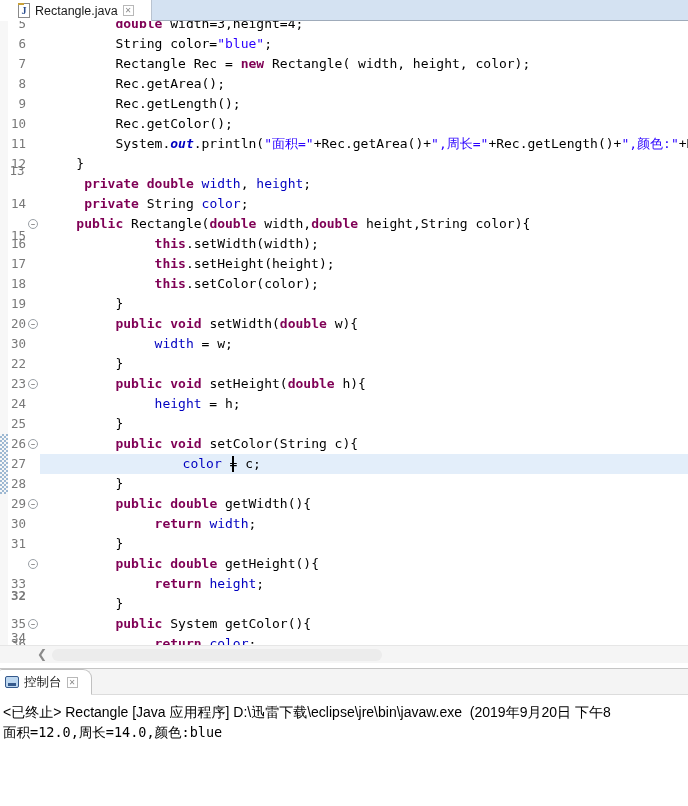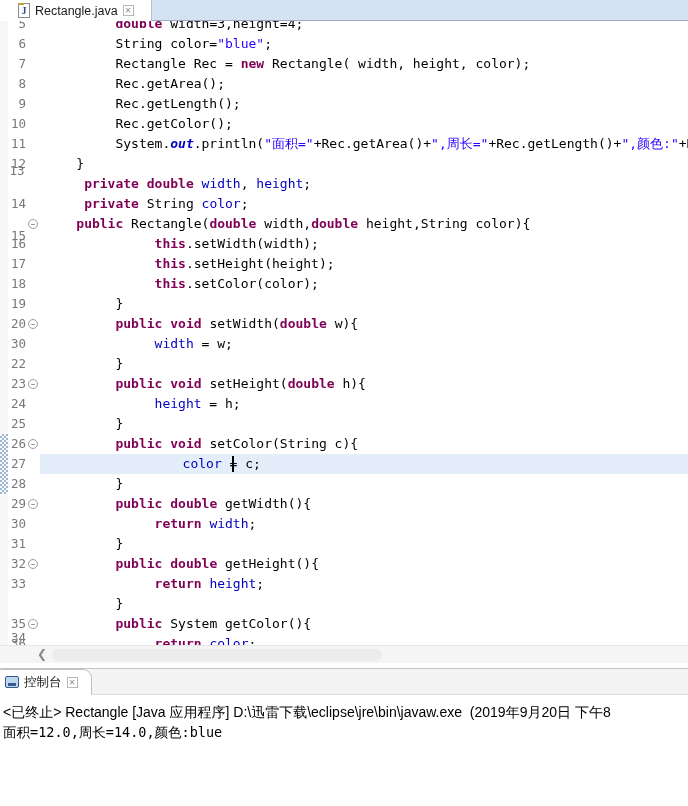--- a/index.html
+++ b/index.html
@@ -122,21 +122,21 @@
         <div class="lnum" style="top: 333px;">22</div>
         <div class="lnum" style="top: 353px;">23</div>
         <div class="lnum" style="top: 373px;">24</div>
         <div class="lnum" style="top: 393px;">25</div>
         <div class="lnum" style="top: 413px;">26</div>
         <div class="lnum" style="top: 433px;">27</div>
         <div class="lnum" style="top: 453px;">28</div>
         <div class="lnum" style="top: 473px;">29</div>
         <div class="lnum" style="top: 493px;">30</div>
         <div class="lnum" style="top: 513px;">31</div>
-        <div class="lnum" style="top: 533px;">32</div>
+        <div class="lnum" style="top: 565px; font-weight: bold;">32</div>
         <div class="lnum" style="top: 553px;">33</div>
         <div class="lnum" style="top: 607px;">34</div>
         <div class="lnum" style="top: 593px;">35</div>
         <div class="lnum" style="top: 613px;">36</div>
       </div>
     <div id="folds">
         <div class="fold" style="top: 198px;">–</div>
         <div class="fold" style="top: 298px;">–</div>
         <div class="fold" style="top: 358px;">–</div>
         <div class="fold" style="top: 418px;">–</div>

